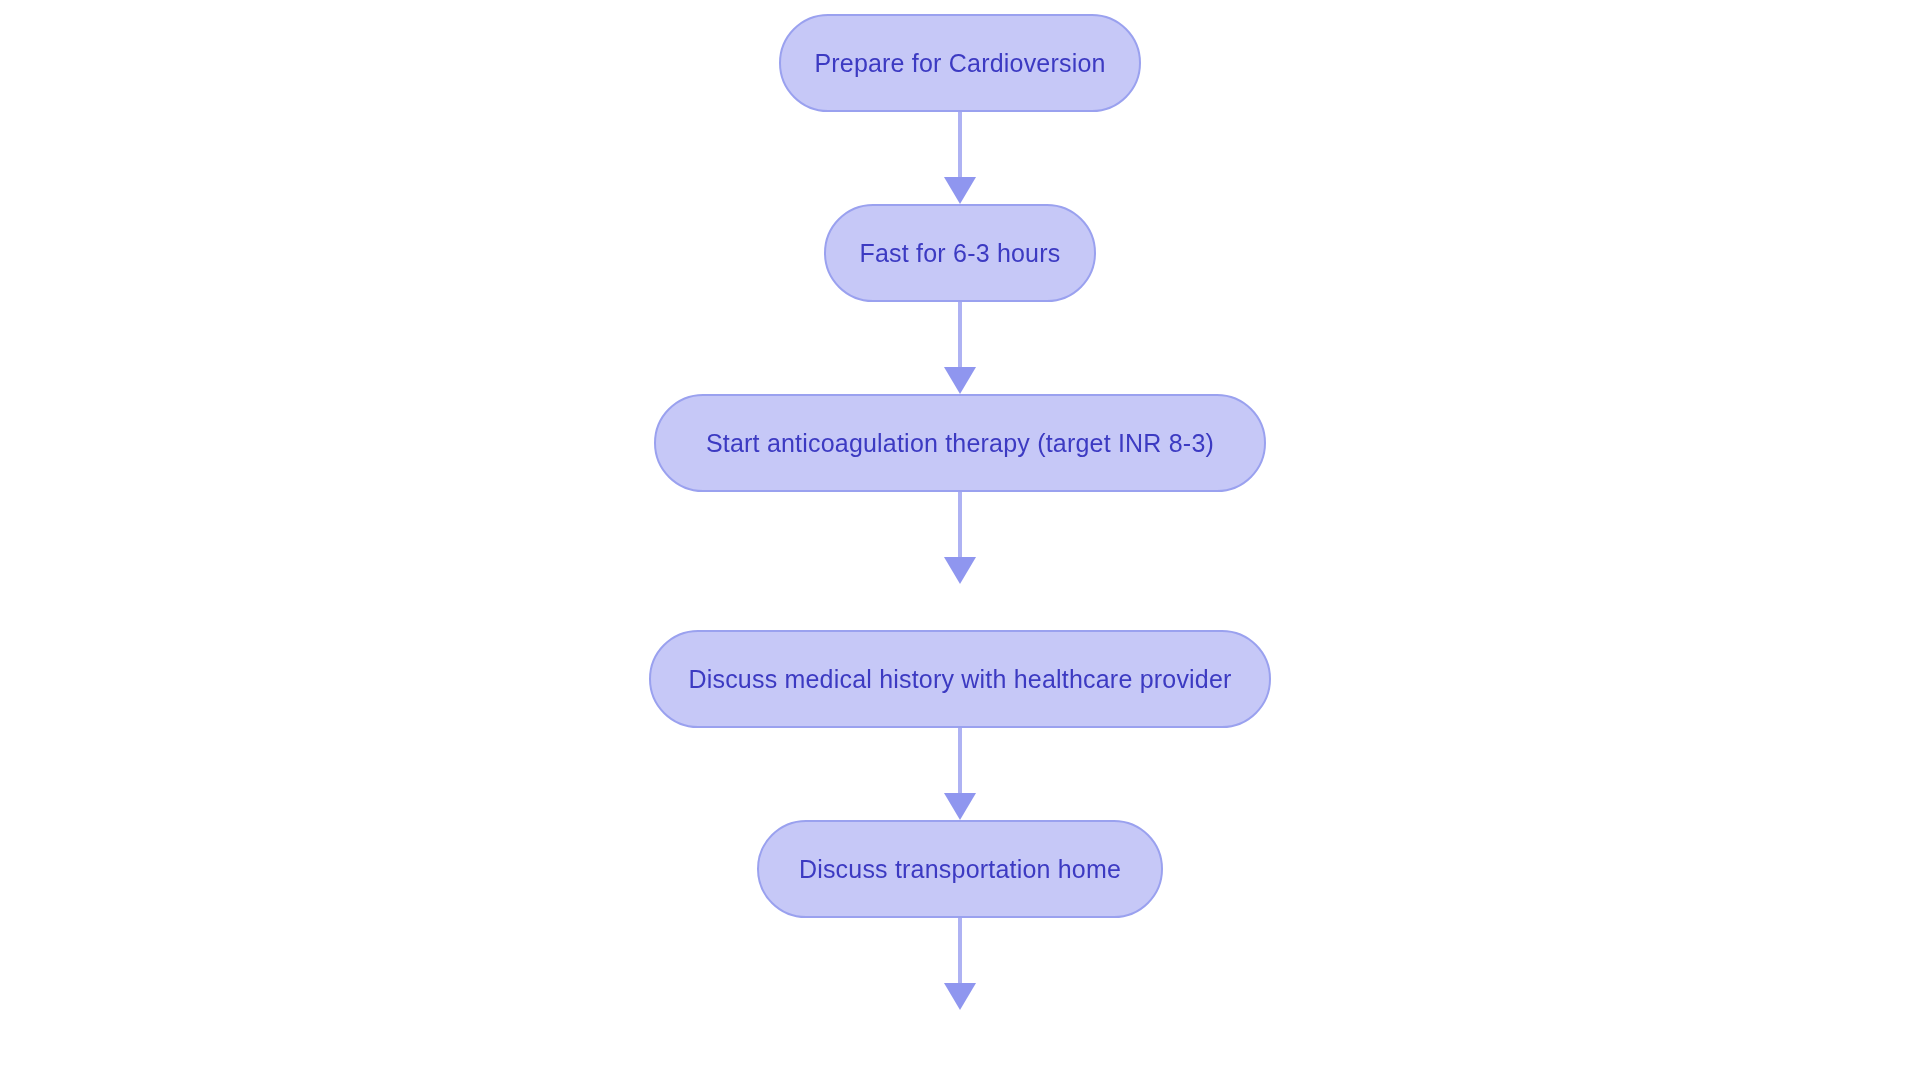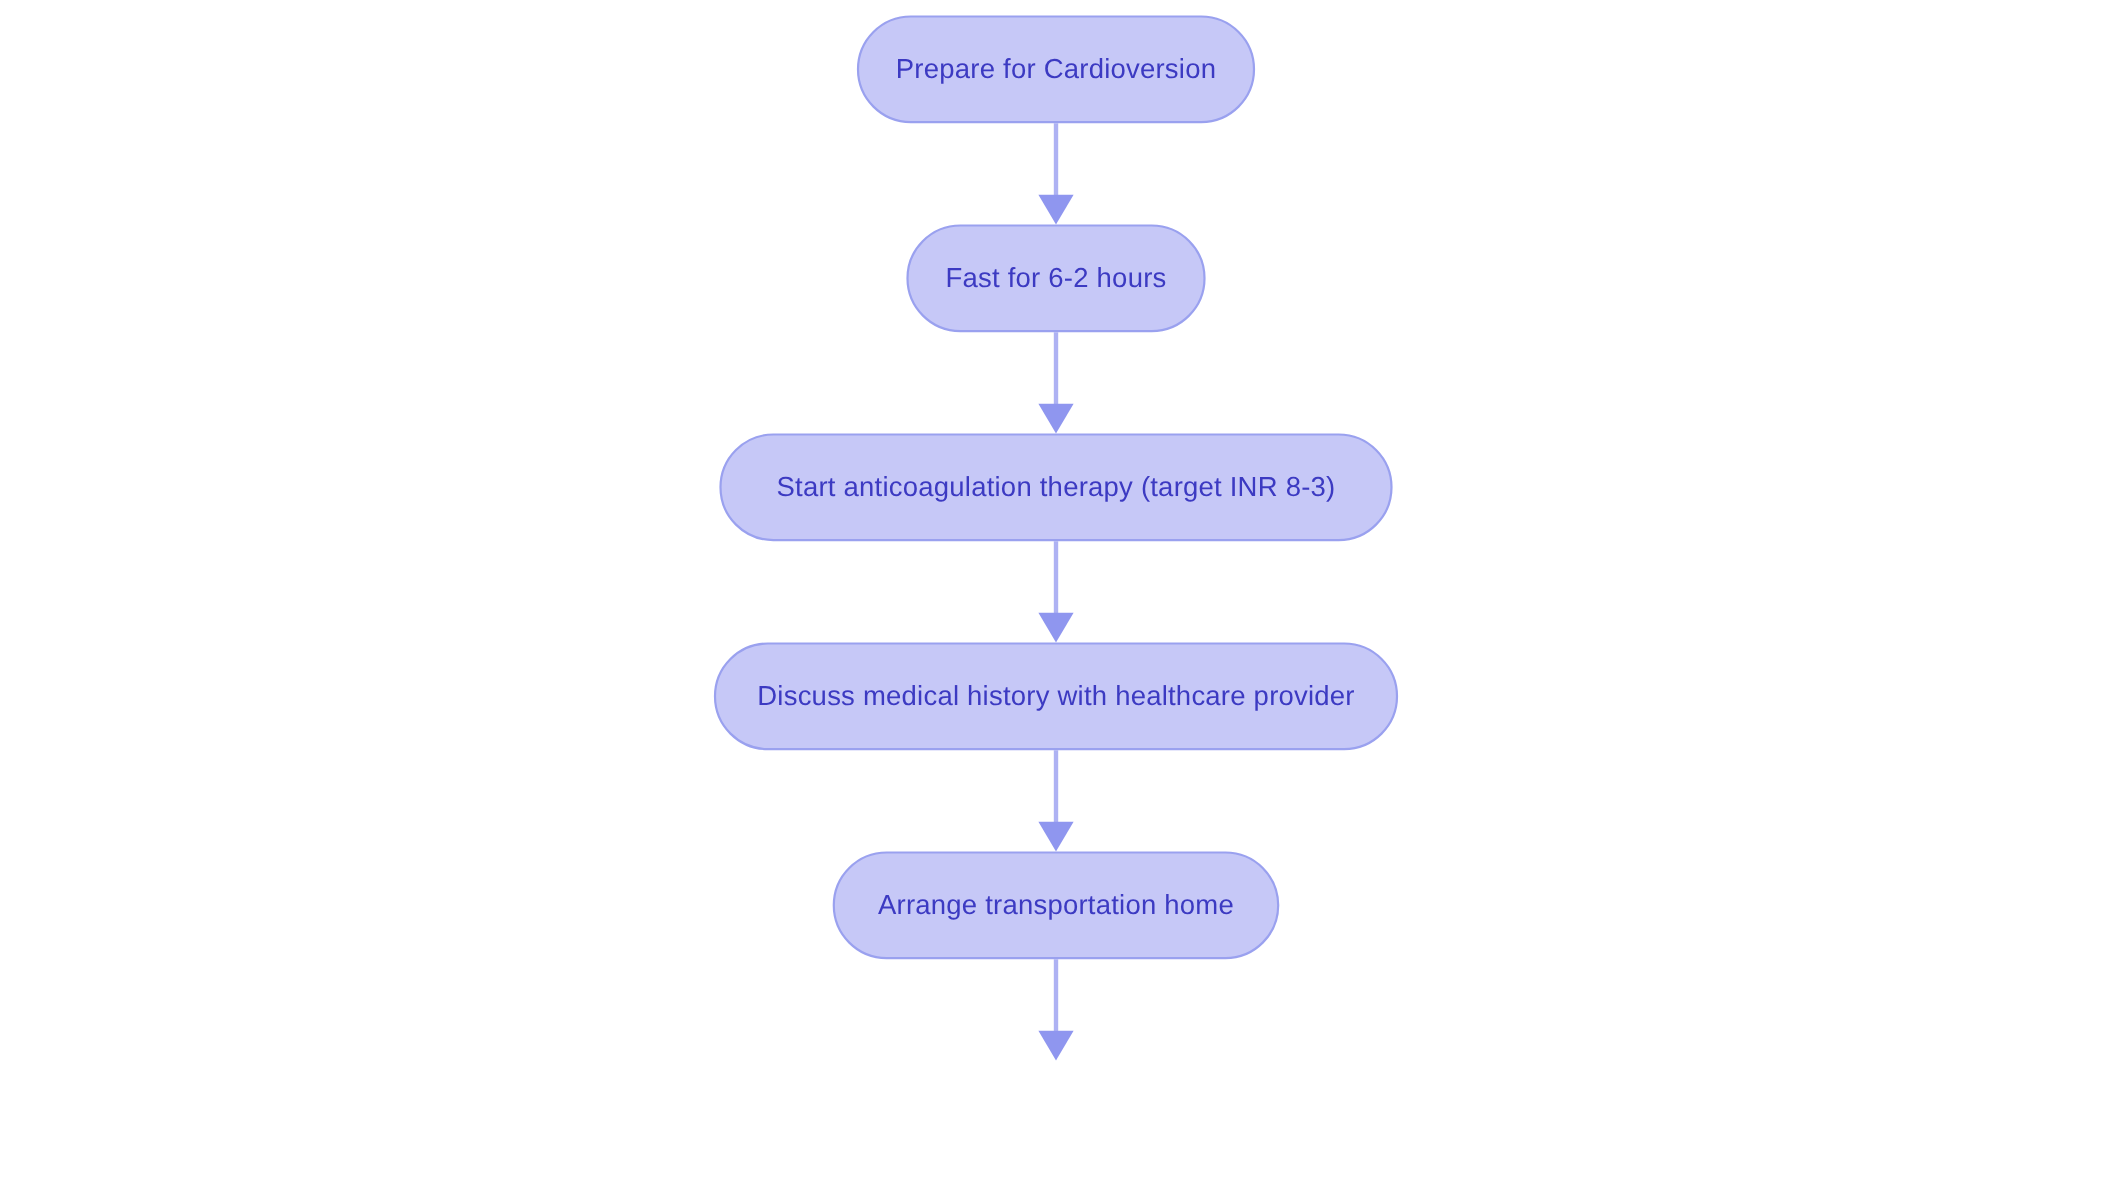--- a/index.html
+++ b/index.html
@@ -33,21 +33,21 @@
     align-items: center;
     justify-content: center;
     white-space: nowrap;
     padding: 0 20px;
     flex: 0 0 auto;
   }
   
   .n0 { min-width: 362px; }
   .n1 { min-width: 272px; }
   .n2 { min-width: 612px; }
-  .n3 { min-width: 622px; }
+  .n3 { min-width: 622px; margin-top: 46px; }
   .n4 { min-width: 406px; }
   .n5 { min-width: 226px; }
 
   .arrow {
     position: relative;
     width: 32px;
     height: 92px;
     flex: 0 0 auto;
   }
   .arrow-line {
@@ -76,42 +76,42 @@
 
 <div class="canvas">
 
   <div class="node n0">Prepare for Cardioversion</div>
 
   <div class="arrow">
     <div class="arrow-line"></div>
     <div class="arrow-head"></div>
   </div>
 
-  <div class="node n1">Fast for 6-2 hours</div>
+  <div class="node n1">Fast for 6-3 hours</div>
 
   <div class="arrow">
     <div class="arrow-line"></div>
     <div class="arrow-head"></div>
   </div>
 
   <div class="node n2">Start anticoagulation therapy (target INR 8-3)</div>
 
   <div class="arrow">
     <div class="arrow-line"></div>
     <div class="arrow-head"></div>
   </div>
 
   <div class="node n3">Discuss medical history with healthcare provider</div>
 
   <div class="arrow">
     <div class="arrow-line"></div>
     <div class="arrow-head"></div>
   </div>
 
-  <div class="node n4">Arrange transportation home</div>
+  <div class="node n4">Discuss transportation home</div>
 
   <div class="arrow">
     <div class="arrow-line"></div>
     <div class="arrow-head"></div>
   </div>
 
 
 </div>
 
 </body></html>

